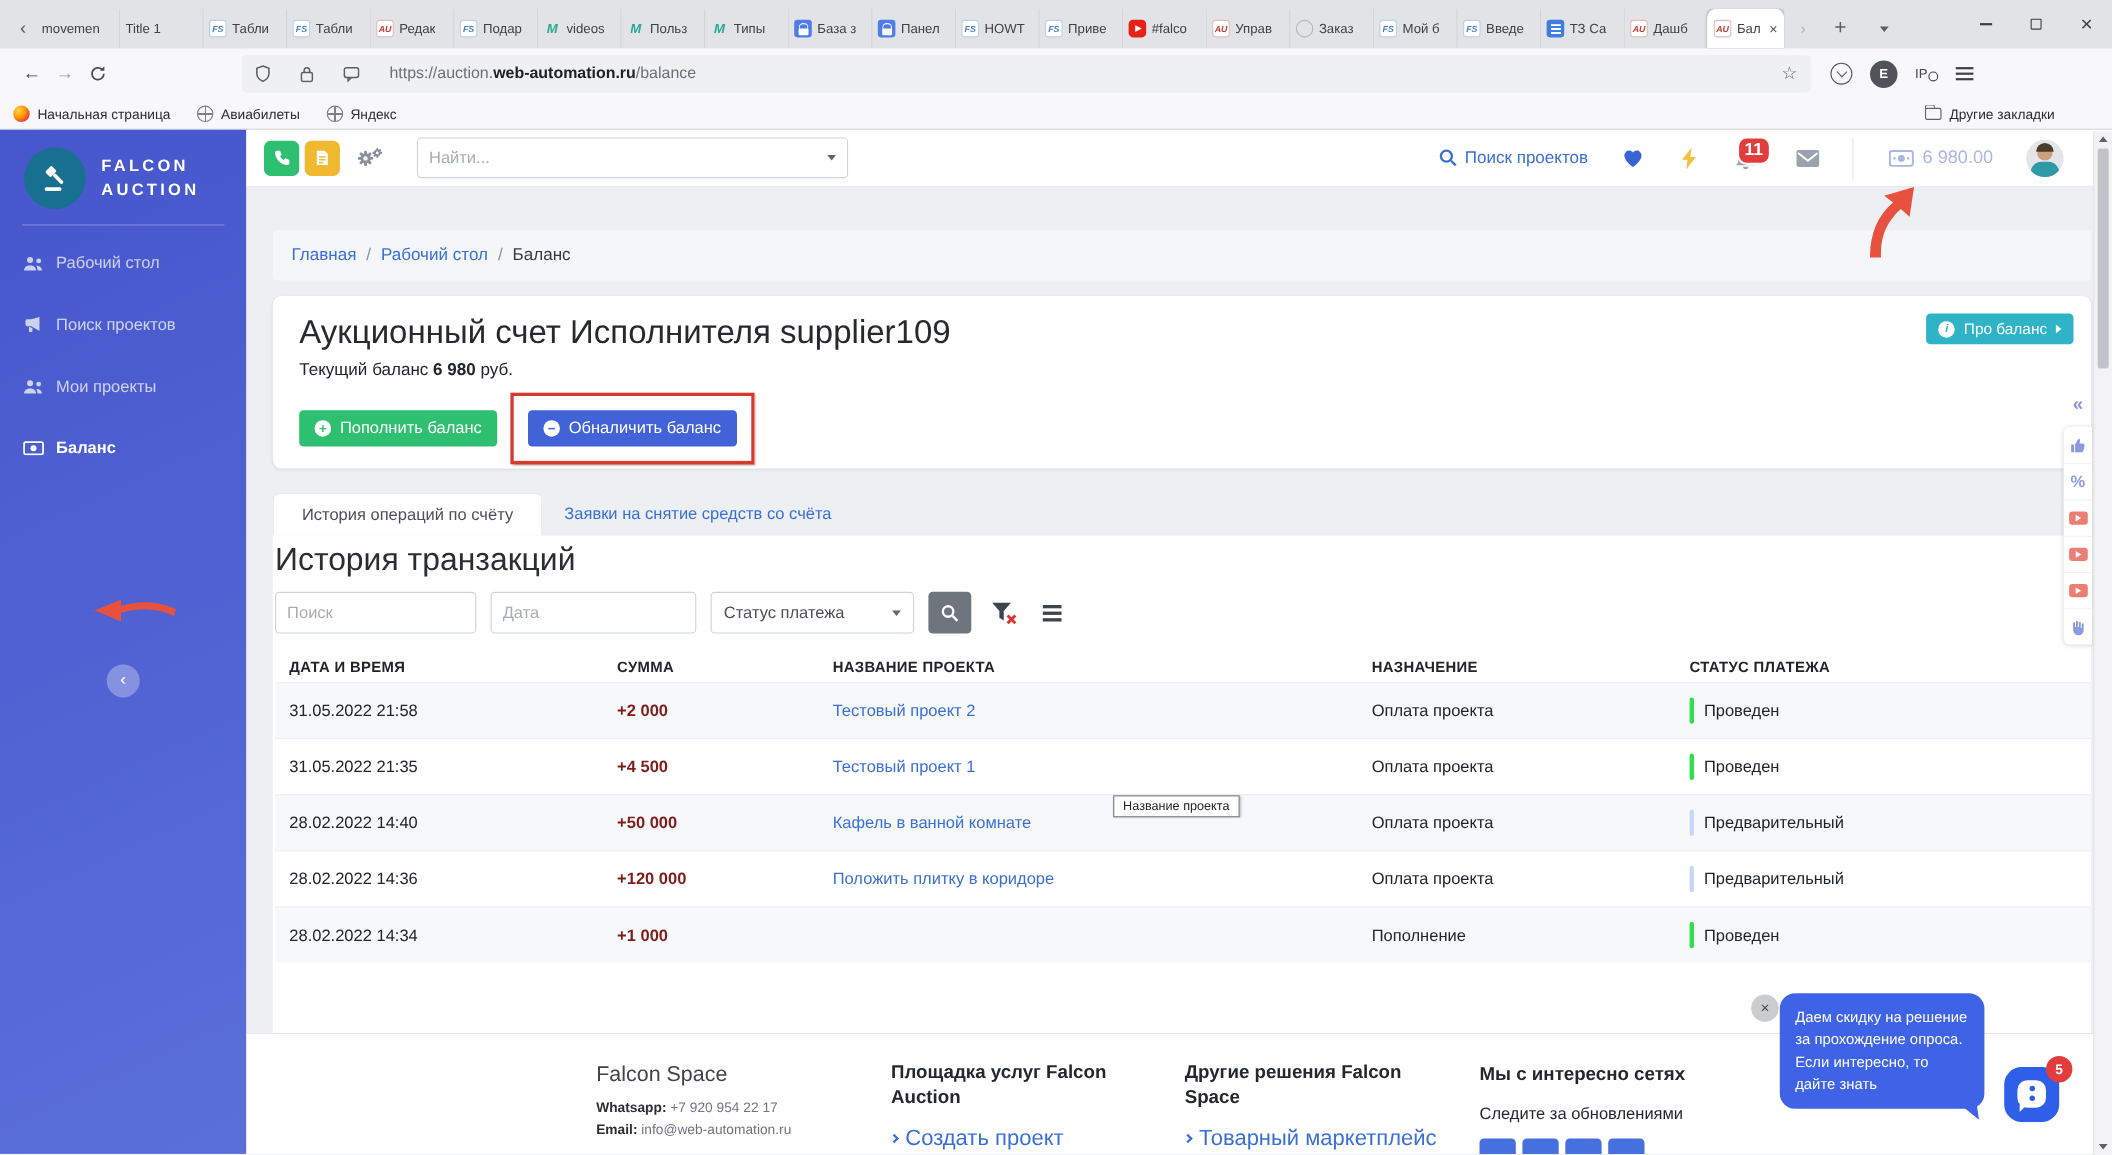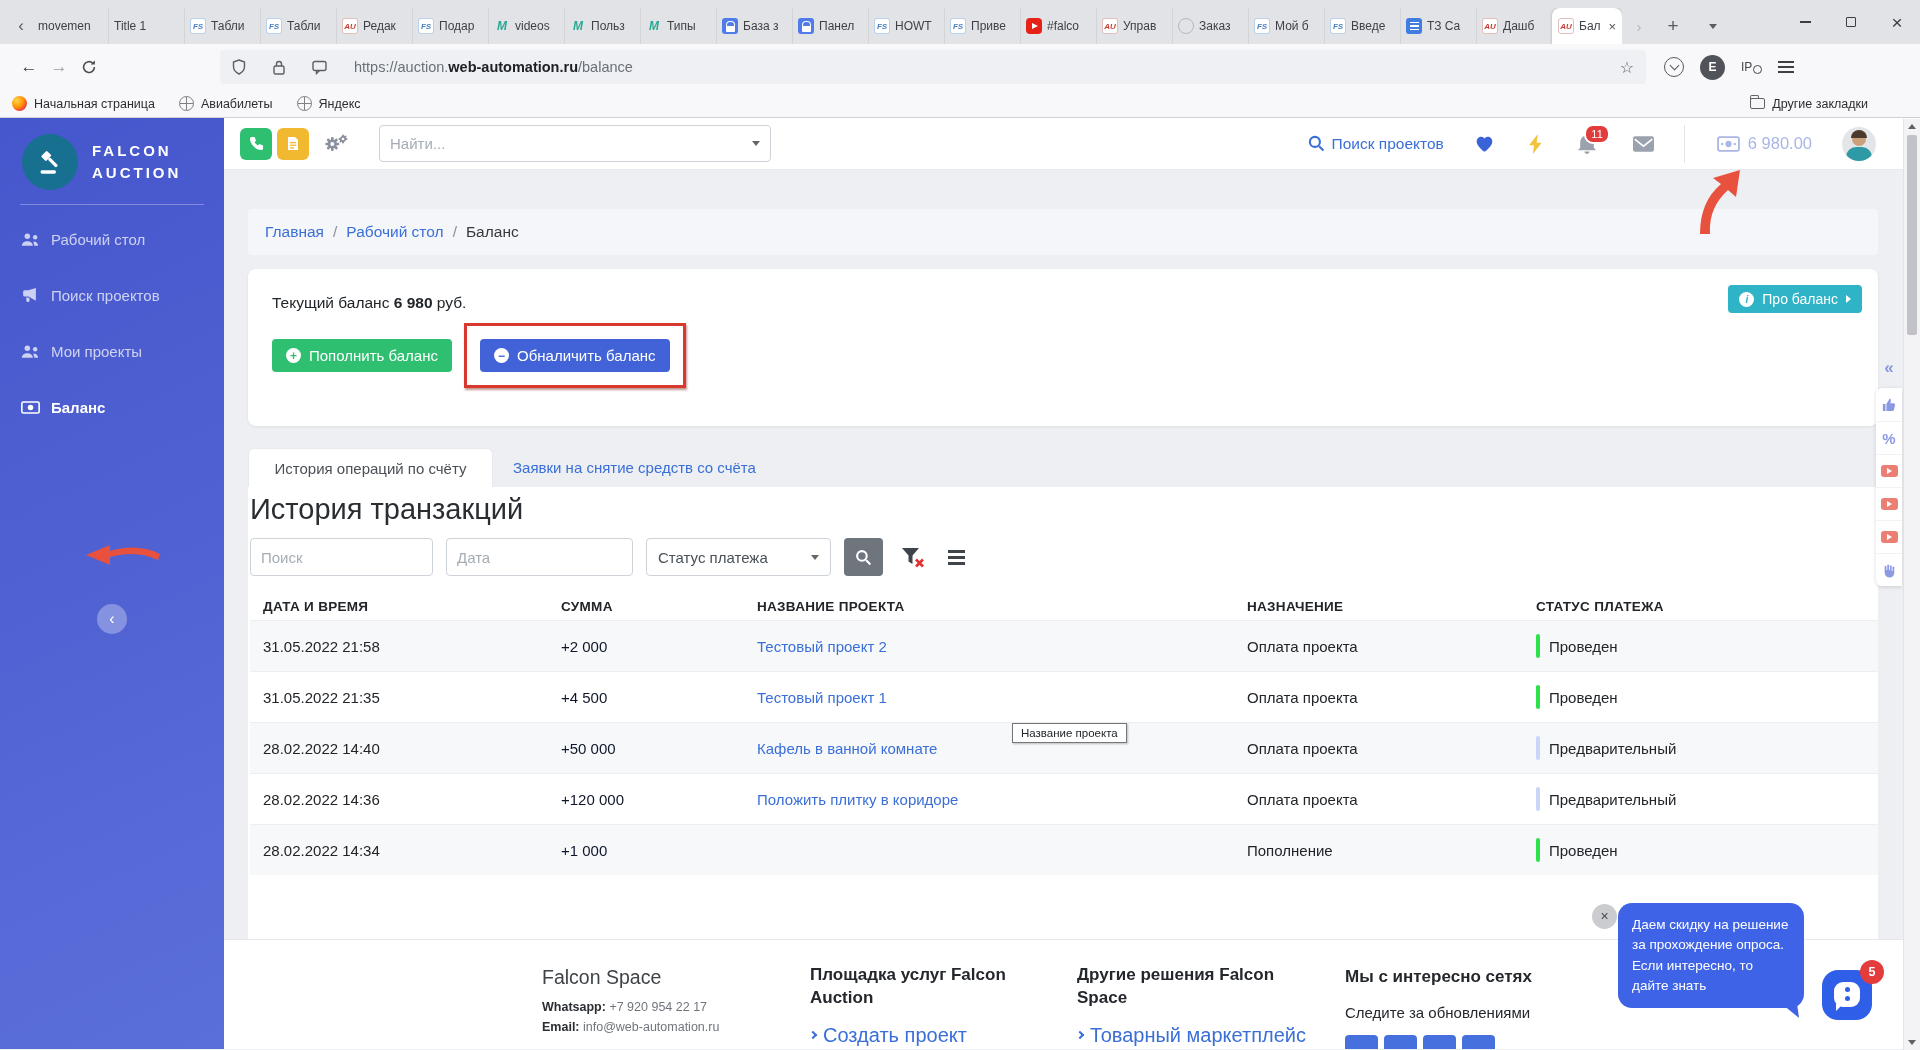--- a/index.html
+++ b/index.html
@@ -82,30 +82,30 @@
 .sq-btn{width:32px;height:32px;border-radius:6px;display:flex;align-items:center;justify-content:center;flex:0 0 auto}
 .sq-btn.green{background:#2fbf71}
 .sq-btn.yellow{background:#f0b92f;margin-left:5px}
 .gears{margin-left:12px;width:30px;display:flex;align-items:center;justify-content:center}
 .app-search{margin-left:28px;width:392px;height:37px;border:1px solid #ced3d9;border-radius:4px;background:#fff;display:flex;align-items:center;padding:0 10px}
 .app-search input{border:none;outline:none;flex:1;font-size:15px;font-family:inherit;color:#495057;background:transparent}
 .app-search input::placeholder{color:#a6adb5}
 .ab-right{margin-left:auto;display:flex;align-items:center}
 .plink{display:flex;align-items:center;gap:7px;color:#3a6fd8;font-size:15.5px}
 .ab-ico{display:flex;align-items:center;justify-content:center;position:relative}
-.bell-badge{position:absolute;top:-9px;right:-13px;background:#e23c3c;color:#fff;font-size:11px;font-weight:normal;border-radius:9px;padding:2px 5px;border:2px solid #fff}
+.bell-badge{position:absolute;top:-9px;right:-13px;background:#e23c3c;color:#fff;font-size:16px;font-weight:bold;border-radius:9px;padding:2px 5px;border:2px solid #fff}
 .ab-div{width:1px;height:38px;background:#e3e5e9;margin-left:30px}
 .money{display:flex;align-items:center;gap:8px;margin-left:32px;color:#a9b6e4;font-size:16.5px}
 .avatar{width:34px;height:34px;border-radius:50%;background:#e3e5e8;margin-left:30px;position:relative;overflow:hidden}
 .avatar .head{position:absolute;left:10px;top:5px;width:14px;height:14px;border-radius:50%;background:#caa07d}
 .avatar .hair{position:absolute;left:9px;top:3px;width:16px;height:8px;border-radius:8px 8px 0 0;background:#4c3a2c}
 .avatar .shirt{position:absolute;left:4px;top:20px;width:26px;height:14px;border-radius:10px 10px 0 0;background:#2e9aa6}
 .arrow-top{position:absolute;left:1462px;top:50px;z-index:6}
 
-.content{padding:39px 42px 0 24px}
+.content{padding:39px 19px 0 24px}
 .breadcrumb{height:46px;background:#f5f6f9;border-radius:4px;display:flex;align-items:center;padding:0 17px;font-size:15.5px;gap:9px}
 .breadcrumb a{color:#3a6fd8;text-decoration:none}
 .bc-sep{color:#8a9097}
 .bc-cur{color:#343a40}
 .card{margin-top:14px;background:#fff;border-radius:8px;box-shadow:0 1px 3px rgba(0,0,0,.07);height:157px;padding:17px 24px;position:relative}
 .card h1{font-size:30px;font-weight:400;color:#26292d}
 .balance-line{margin-top:8px;font-size:15.5px;color:#212529}
 .btn-row{margin-top:11px;display:flex;align-items:center}
 .btn{height:33px;display:inline-flex;align-items:center;gap:8px;padding:0 14px;border-radius:4px;color:#fff;font-size:15px;border:none;font-family:inherit;cursor:pointer}
 .btn.green{background:#2fbf71}
@@ -128,21 +128,21 @@
 .f-select{width:185px;height:38px;border:1px solid #ced3da;border-radius:4px;display:flex;align-items:center;justify-content:space-between;padding:0 11px;font-size:15px;color:#495057;background:#fff}
 .f-caret{width:0;height:0;border-left:4.5px solid transparent;border-right:4.5px solid transparent;border-top:5px solid #666}
 .search-btn{width:39px;height:38px;background:#6e757d;border-radius:4px;display:flex;align-items:center;justify-content:center;border:none}
 .funnel{margin-left:5px}
 .burger2{width:17px;height:3px;background:#3e444a;box-shadow:0 6px 0 #3e444a,0 12px 0 #3e444a;margin:-12px 0 0 10px}
 .ttable{margin-top:16px}
 .trow{display:grid;grid-template-columns:298px 196px 490px 289px auto;align-items:center;padding-left:13px}
 .thead{height:28px;font-size:13.5px;font-weight:bold;color:#212529;letter-spacing:.3px}
 .tbody .trow{height:51px;border-top:1px solid #eceef1;font-size:15px;color:#212529}
 .tbody .trow:nth-child(odd){background:#f7f8fa}
-.amt{color:#0f172a;font-weight:normal}
+.amt{color:#7f1d1d;font-weight:bold}
 .prj a{color:#3a6fd8;text-decoration:none}
 .stat{display:flex;align-items:center;gap:9px}
 .sbar{width:4px;height:24px;border-radius:2px}
 .sbar.done{background:#2ee04b}
 .sbar.prelim{background:#c9d6f8}
 .tooltip{position:absolute;left:764px;top:236px;background:#fff;border:1px solid #75777b;box-shadow:1px 1px 2px rgba(0,0,0,.25);padding:3px 8px;font-size:11.5px;color:#212529;z-index:5;white-space:nowrap}
 
 .footer{border-top:1px solid #e5e7ea;background:#fff;height:110px;position:relative}
 .fcol{position:absolute;width:250px}
 .fc1{left:318px;top:26px}
@@ -601,20 +601,21 @@
 
         <div class="breadcrumb">
           <a>Главная</a>
           <span class="bc-sep">/</span>
           <a>Рабочий стол</a>
           <span class="bc-sep">/</span>
           <span class="bc-cur">Баланс</span>
         </div>
 
         <div class="card">
+          <h1>Аукционный счет Исполнителя supplier109</h1>
           <div class="balance-line">
             <span>Текущий баланс</span>
             <b>6 980</b>
             <span>руб.</span>
           </div>
           <div class="btn-row">
             <button class="btn green">
               <span class="btn-ico">+</span>
               <span>Пополнить баланс</span>
             </button>

